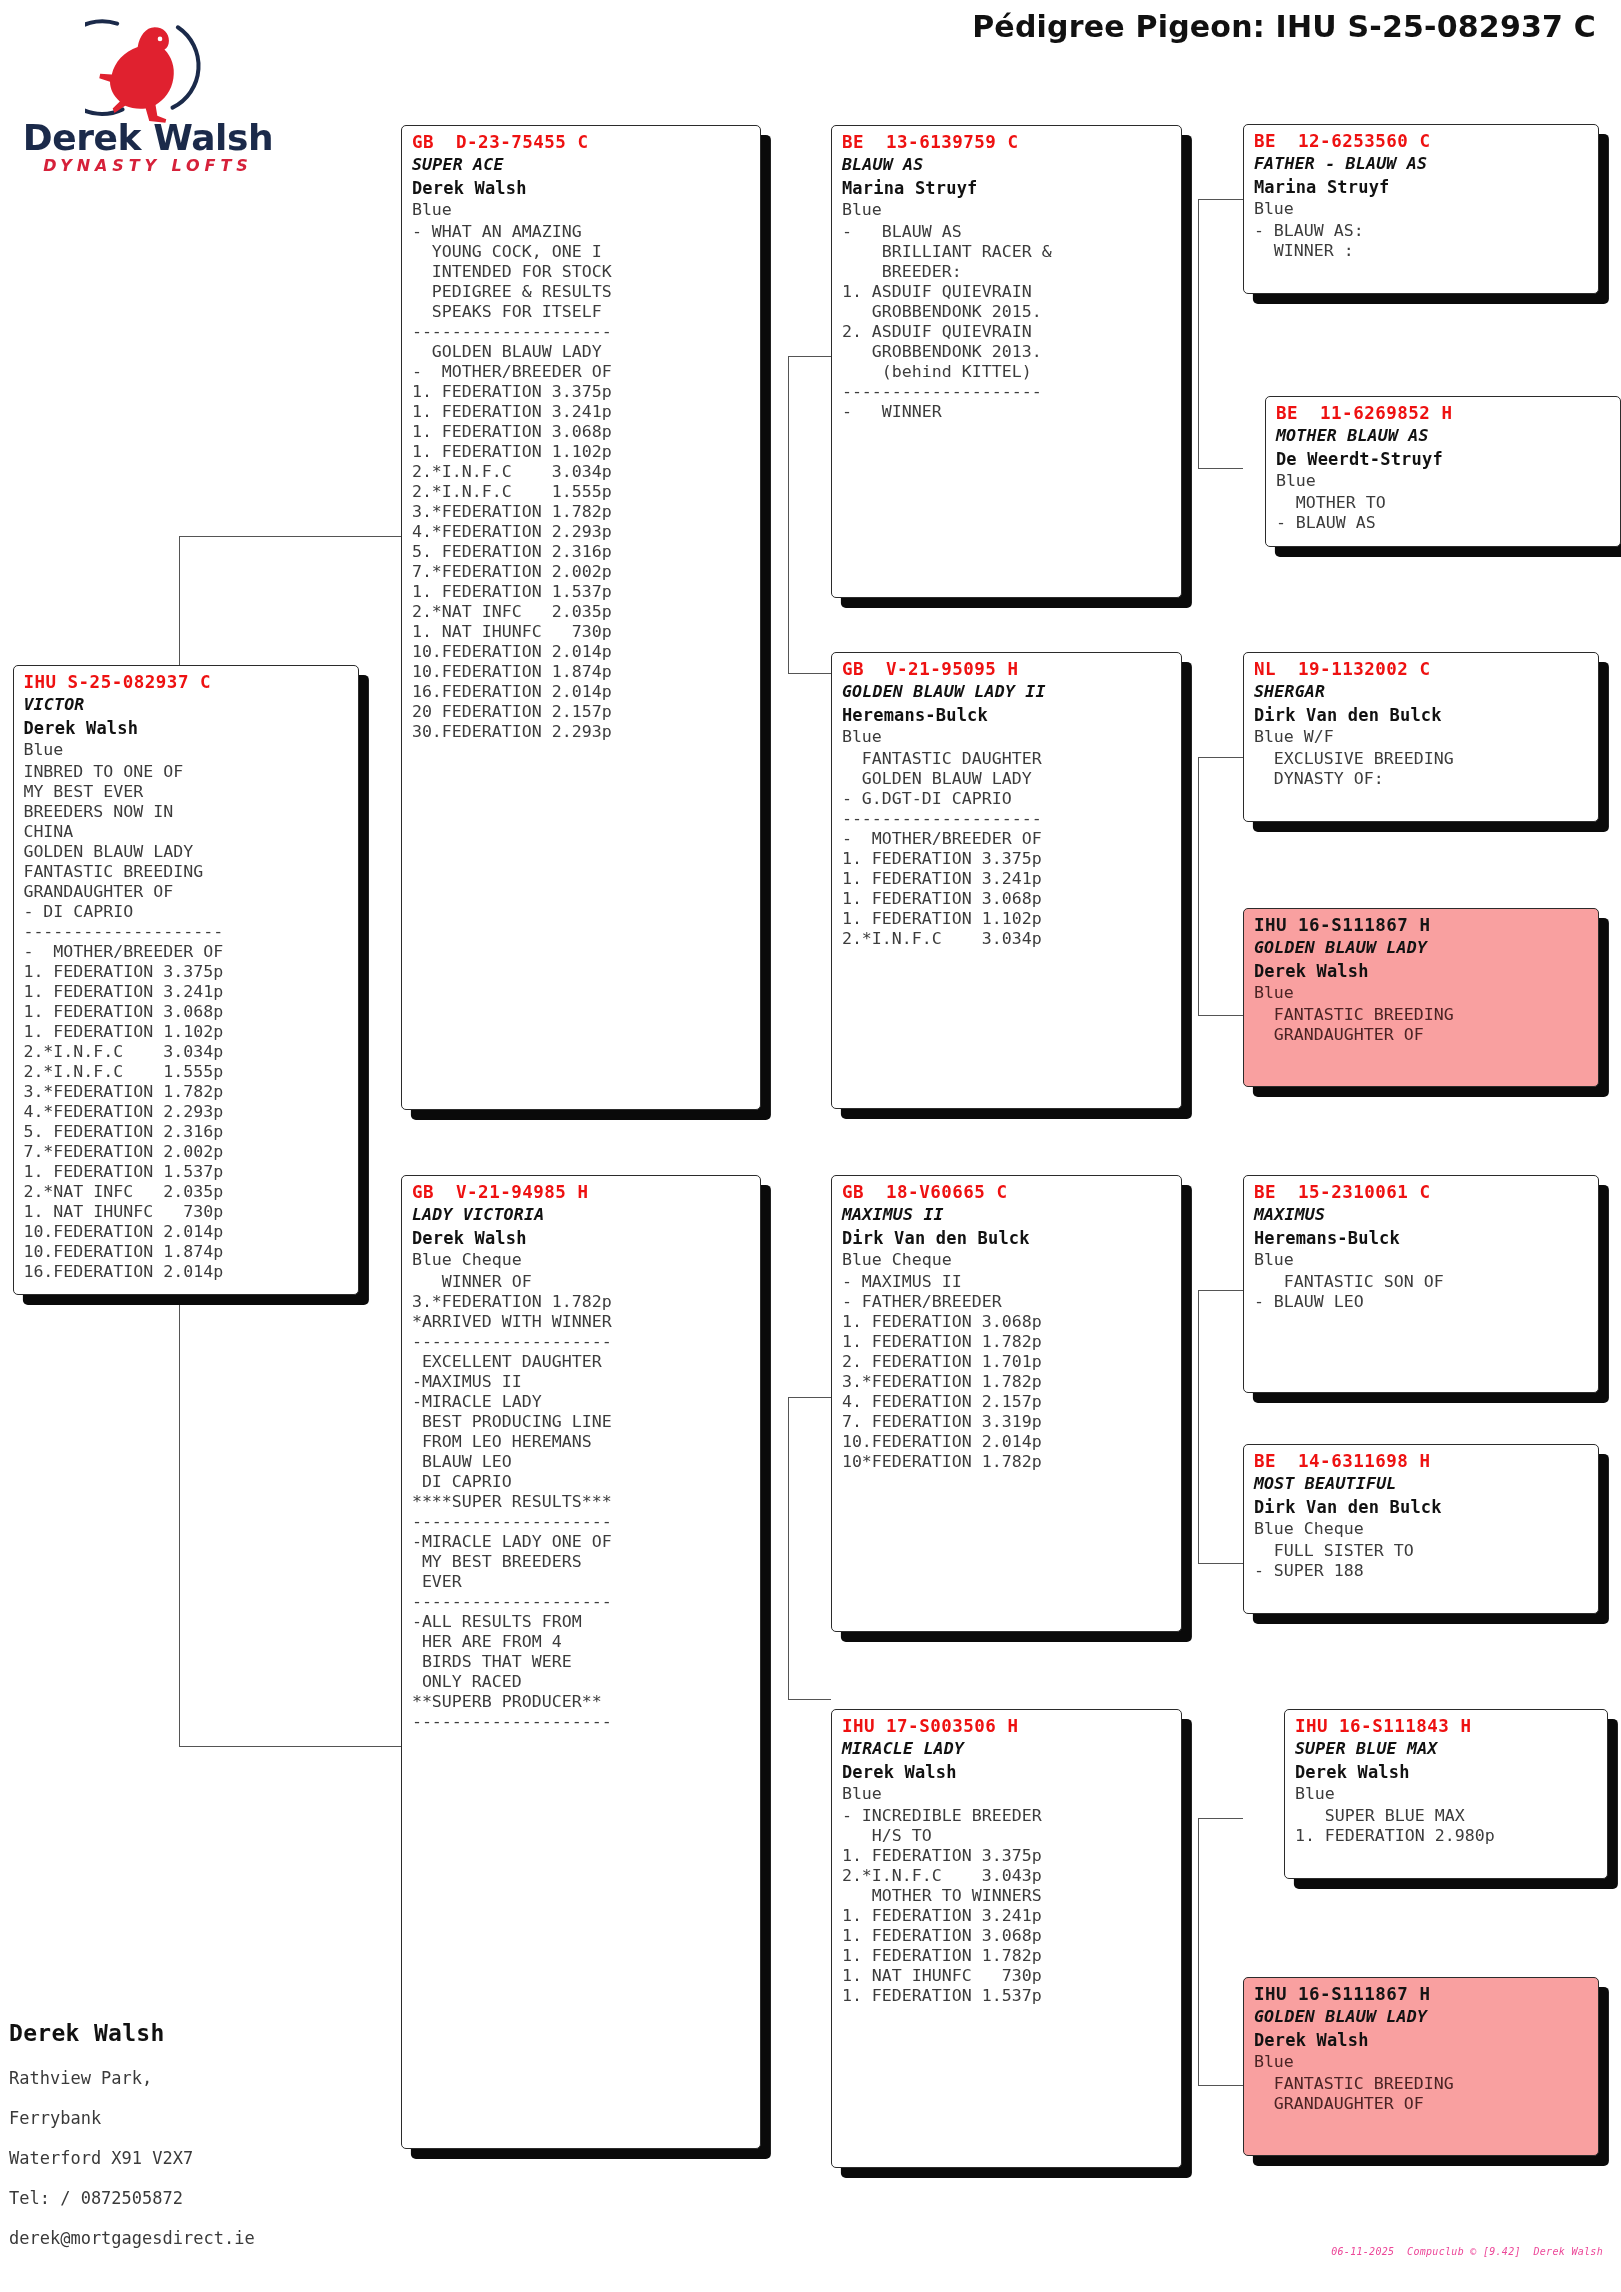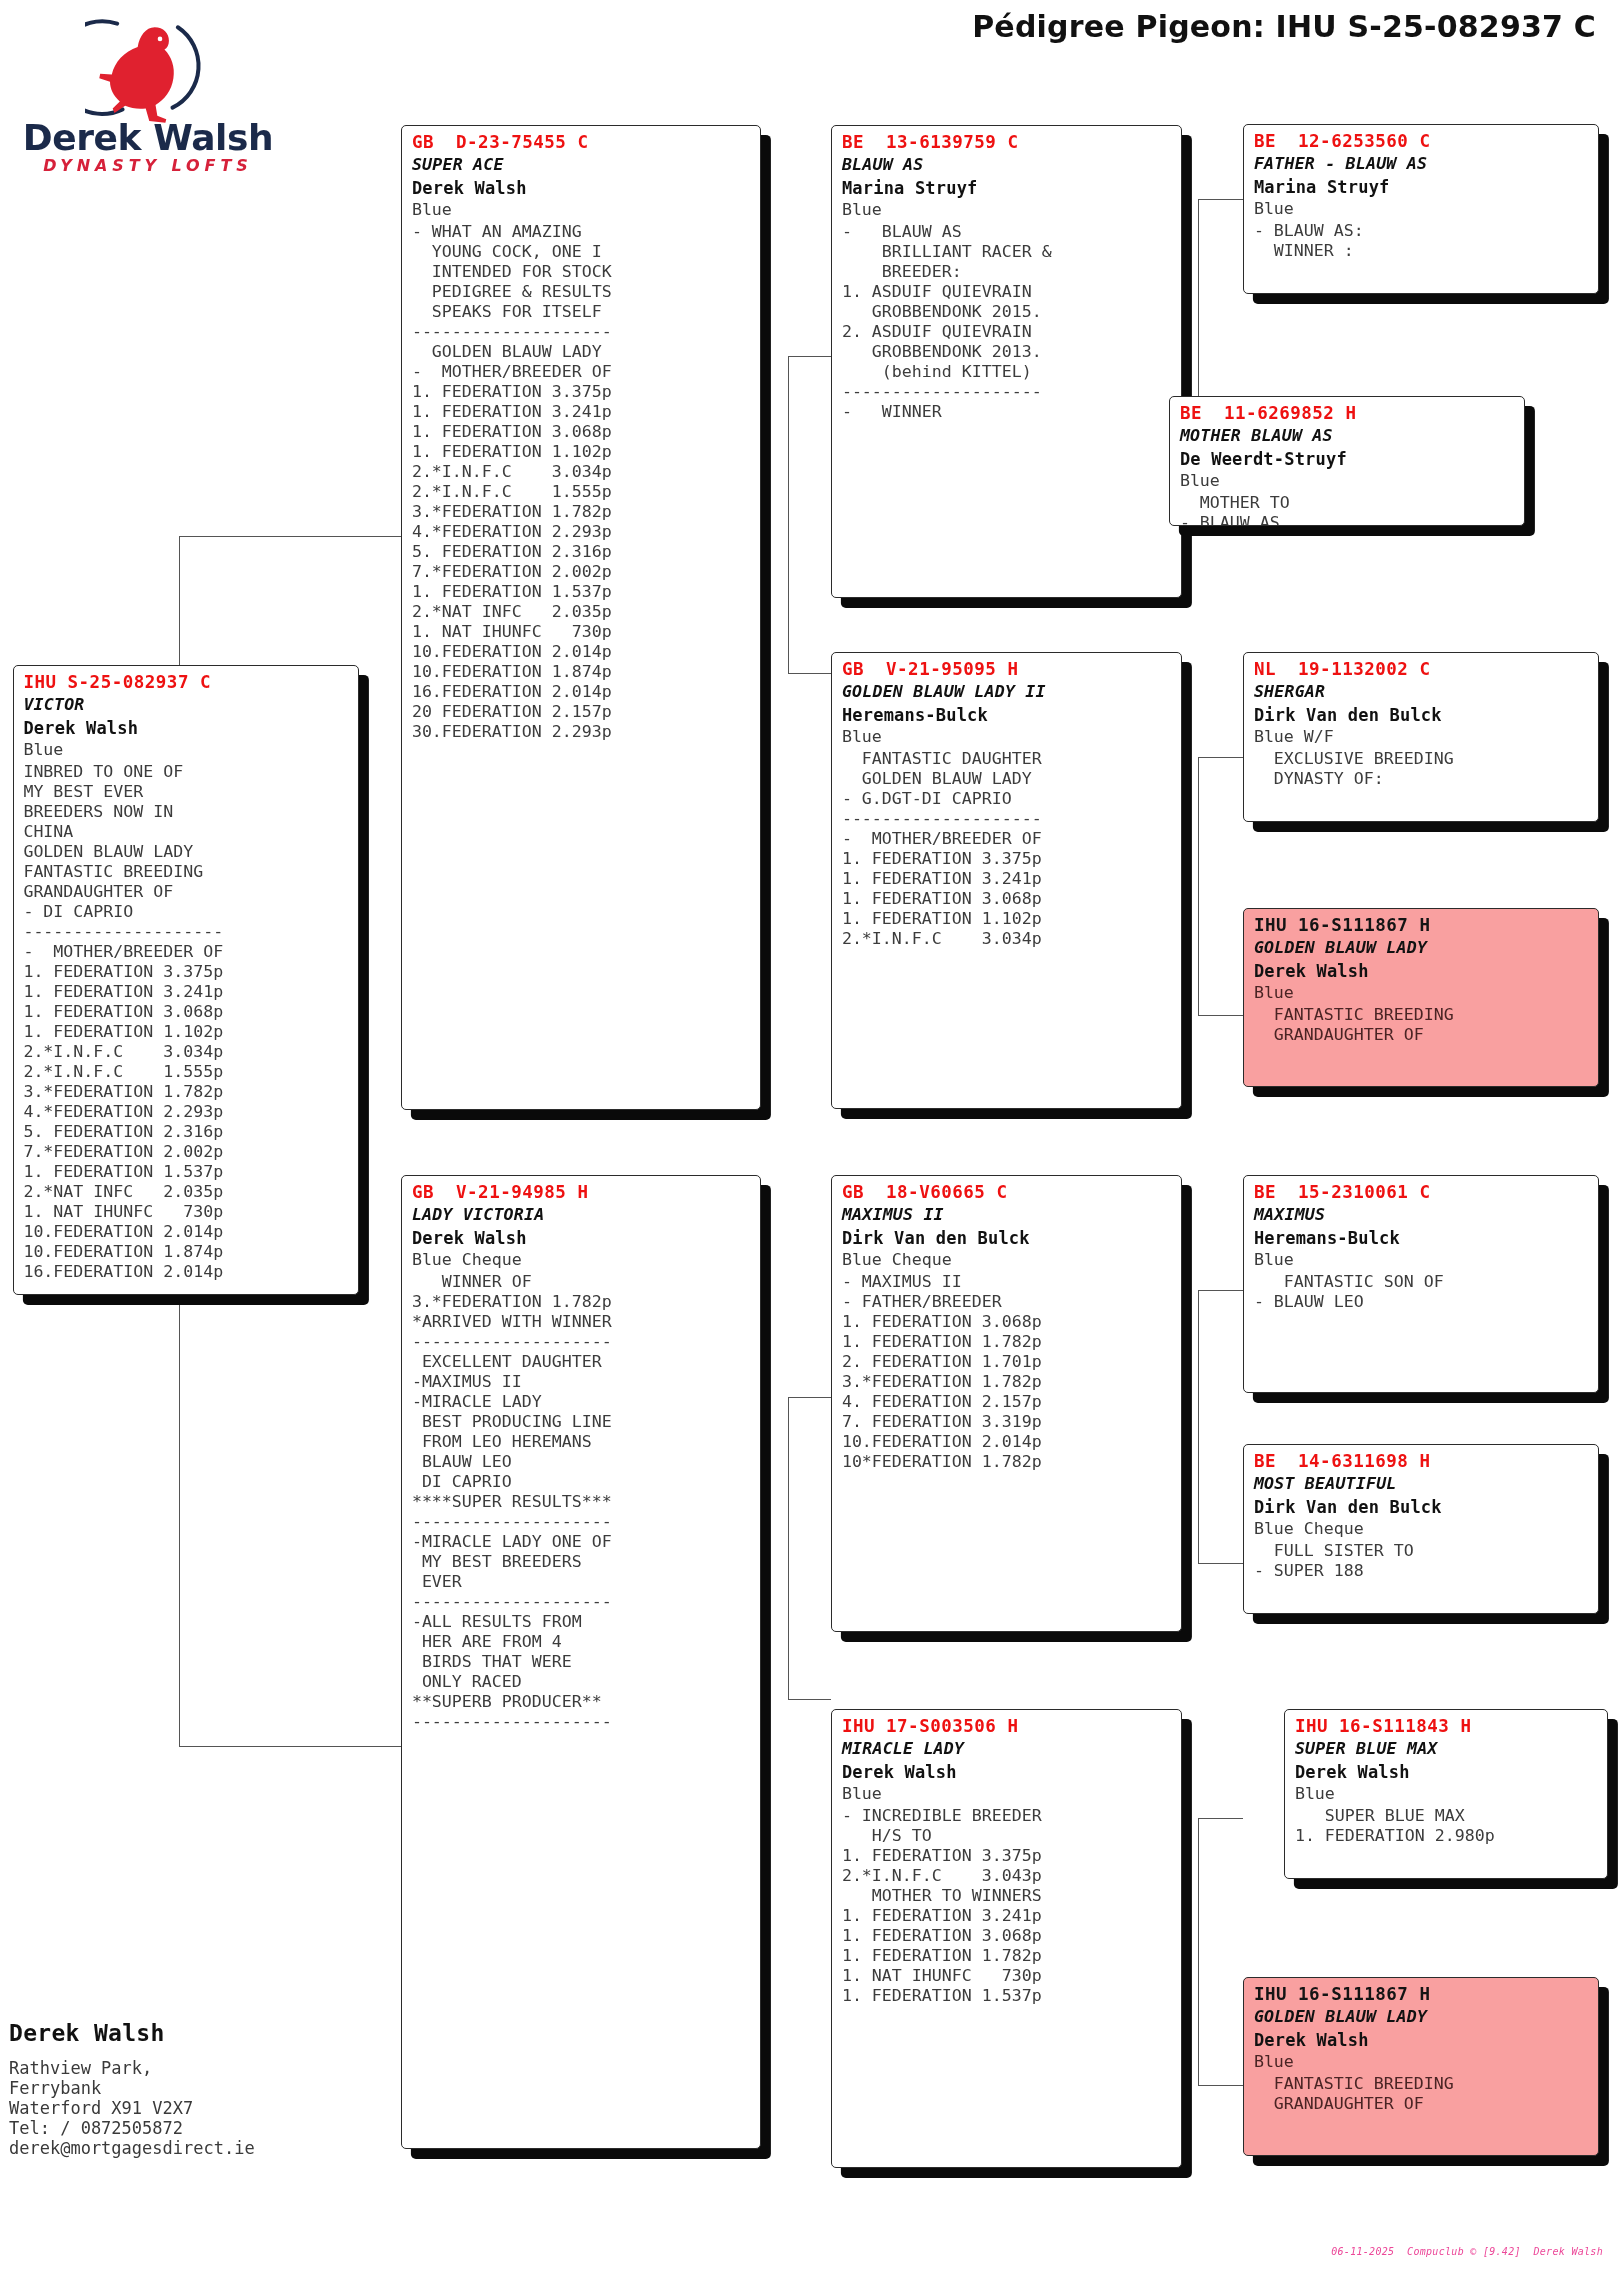--- a/index.html
+++ b/index.html
@@ -70,21 +70,21 @@
   .conn.v { width: 1.4px; }
   .conn.h { height: 1.4px; }
 
   
   .addr-name {
     position: absolute; left: 9px; top: 2020px;
     font-size: 23px; font-weight: 700; color: #111; letter-spacing: 0.3px;
   }
   .addr-lines {
     position: absolute; left: 9px; top: 2058px;
-    font-size: 17px; color: #3a3a3a; line-height: 20px; white-space: pre;
+    font-size: 17px; color: #3a3a3a; line-height: 40px; white-space: pre;
   }
 
   
   .footer {
     position: absolute; right: 18px; top: 2235px;
     font-size: 10px; font-style: italic; color: #ec4899;
     white-space: pre; letter-spacing: 0.3px;
   }
 </style>
 </head>
@@ -320,21 +320,21 @@
     <div class="ring">BE  12-6253560 C</div>
     <div class="bname">FATHER - BLAUW AS</div>
     <div class="owner">Marina Struyf</div>
     <div class="colour">Blue</div>
     <div class="notes">
         <div class="line">- BLAUW AS:</div>
         <div class="line">  WINNER :</div>
       </div>
   </div>
 
-  <div class="card" style="left:1169px; top:396px; width:356px; height:130px;">
+  <div class="card" style="left:1265px; top:396px; width:356px; height:151px;">
     <div class="ring">BE  11-6269852 H</div>
     <div class="bname">MOTHER BLAUW AS</div>
     <div class="owner">De Weerdt-Struyf</div>
     <div class="colour">Blue</div>
     <div class="notes">
         <div class="line">  MOTHER TO</div>
         <div class="line">- BLAUW AS</div>
       </div>
   </div>
 

